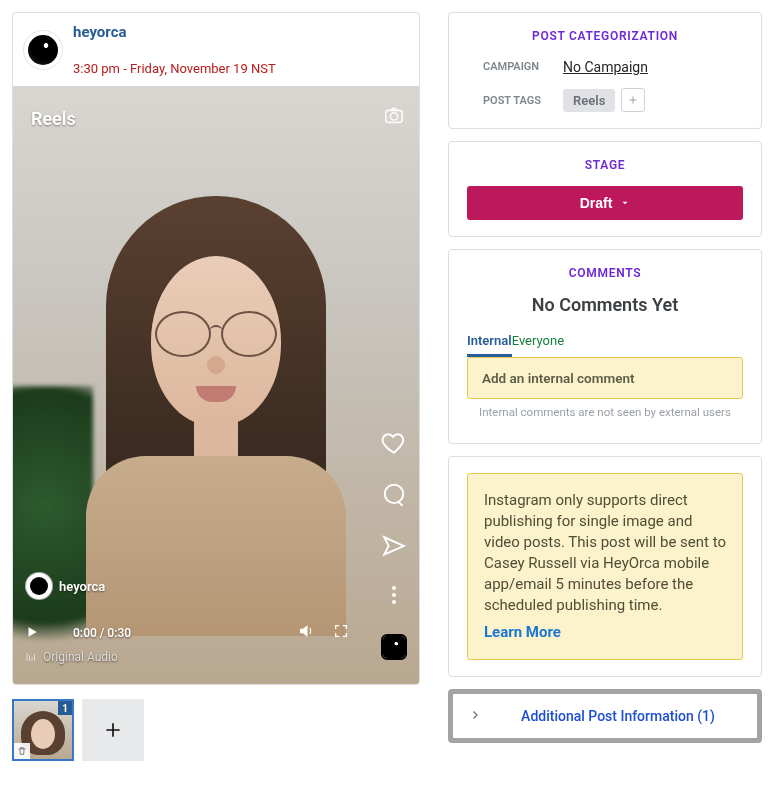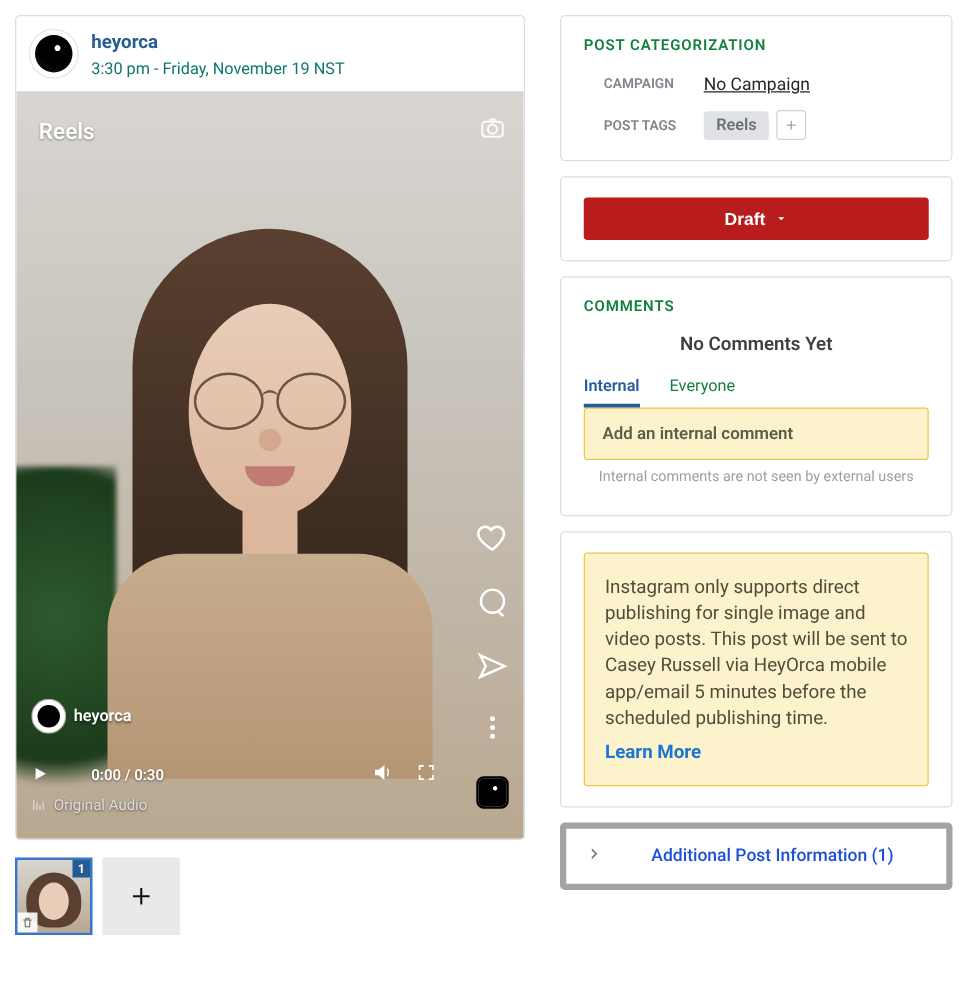--- a/index.html
+++ b/index.html
@@ -6,21 +6,21 @@
   body { font-family: -apple-system, BlinkMacSystemFont, "Segoe UI", Roboto, Helvetica, Arial, sans-serif; background: #fff; color: #262626; }
   .workspace { display: flex; gap: 28px; padding: 12px; }
   .left { width: 408px; }
   .right { flex: 1; }
 
   .post-card { border: 1px solid #dadde2; border-radius: 4px; background: #fff; overflow: hidden; }
   .post-header { display: flex; align-items: center; padding: 10px 14px 10px 10px; gap: 10px; }
   .avatar-ring { width: 40px; height: 40px; border-radius: 50%; background: #fff; display:flex; align-items:center; justify-content:center; border: 1px solid #e6e6e6;}
   .avatar-inner { width: 30px; height: 30px; border-radius: 50%; background: radial-gradient(circle at 60% 35%, #fff 0%, #fff 8%, #000 10%, #000 55%, #262626 100%); }
   .handle { font-weight: 700; color: #265b94; font-size: 15px; }
-  .timestamp { color: #0f766e; font-size: 13px; margin-top: 6px; }
+  .timestamp { color: #b91c1c; font-size: 13px; margin-top: 20px; }
 
   .reel { position: relative; width: 100%; height: 598px; background: linear-gradient(180deg,#d9d6d1 0%, #c9c5bf 35%, #b9a890 100%); overflow:hidden; }
   .reel .bg-plant { position:absolute; left:-40px; top:300px; width:120px; height:300px; background: radial-gradient(circle at 60% 40%, #2e5a2e 0%, #1b3b1b 60%, transparent 70%); filter: blur(2px);}
   .reel .bg-wall { position:absolute; inset:0; }
   .reel-label { position:absolute; top:22px; left:18px; color:#fff; font-size:18px; font-weight:600; text-shadow: 0 1px 2px rgba(0,0,0,.4); }
   .camera-icon { position:absolute; top:18px; right:14px; color: rgba(255,255,255,.9);}
   .person { position:absolute; left:50%; top:110px; transform:translateX(-50%); width:260px;}
   .hair { position:absolute; top:0; left:50%; transform:translateX(-50%); width:220px; height:430px; border-radius:110px 110px 60px 60px; background: linear-gradient(180deg,#5a4030,#3b2b20 60%, #2a1e16); }
   .face { position:absolute; top:60px; left:50%; transform:translateX(-50%); width:130px; height:170px; border-radius:50% 50% 48% 48%; background: linear-gradient(180deg,#e9cdb8,#dcb79d); }
   .neck { position:absolute; top:220px; left:50%; transform:translateX(-50%); width:44px; height:50px; background:#dcb79d; }
@@ -50,30 +50,30 @@
   .thumbs { margin-top: 14px; display:flex; gap: 8px; }
   .thumb { width:62px; height:62px; border:2px solid #3876ca; position:relative; background: linear-gradient(180deg,#d9d6d1,#b9a890); overflow:hidden;}
   .thumb .tinyface { position:absolute; top:10px; left:50%; transform:translateX(-50%); width:44px; height:44px; }
   .thumb .tinyface .th { position:absolute; width:44px; height:44px; border-radius:50% 50% 40% 40%; background:#5a4030;}
   .thumb .tinyface .tf { position:absolute; top:8px; left:50%; transform:translateX(-50%); width:24px; height:30px; border-radius:50%; background:#e9cdb8;}
   .thumb .badge { position:absolute; top:0; right:0; width:14px; height:14px; background:#265b94; color:#fff; font-size:10px; font-weight:700; display:flex; align-items:center; justify-content:center;}
   .thumb .trash { position:absolute; bottom:0; left:0; width:16px; height:16px; background:rgba(255,255,255,.9); display:flex; align-items:center; justify-content:center;}
   .thumb-add { width:62px; height:62px; background:#e8e9eb; color:#111; display:flex; align-items:center; justify-content:center; cursor:pointer;}
 
   .panel { border:1px solid #dadde2; border-radius:4px; padding: 16px 18px; margin-bottom: 12px; background:#fff; }
-  .panel-title { font-size:12px; letter-spacing:.06em; color:#15803d; font-weight:600; margin-bottom: 14px; }
+  .panel-title { font-size:12px; letter-spacing:.06em; color:#6d28d9; font-weight:600; margin-bottom: 14px; text-align: center; }
   .kv { display:grid; grid-template-columns: 96px 1fr; align-items:center; row-gap:12px; }
   .kv .k { font-size:11px; color:#80868e; font-weight:600;margin-left:16px; }
   .link { text-decoration: underline; color:#262626; font-size:14px; }
   .tag-row { display:flex; gap:6px; align-items:center; }
   .tag { background:#e1e2e5; color:#6c7077; border-radius:3px; padding:4px 10px; font-size:13px; font-weight:600;}
   .tag-add { width:24px; height:24px; border:1px solid #cfd2d6; border-radius:3px; display:flex; align-items:center; justify-content:center; color:#9aa0a6; cursor:pointer;}
-  .stage-btn { width:100%; background:#b91c1c; color:#fff; border:none; border-radius:3px; padding:9px 0; font-size:14px; font-weight:600; display:flex; align-items:center; justify-content:center; gap:8px; cursor:pointer;}
-  .no-comments { text-align:center; font-size:15px; font-weight:600; color:#3c4043; margin: 12px 0 18px;}
-  .tabs { display:flex; gap:24px; font-size:13px; margin-bottom:0; }
+  .stage-btn { width:100%; background:#be185d; color:#fff; border:none; border-radius:3px; padding:9px 0; font-size:14px; font-weight:600; display:flex; align-items:center; justify-content:center; gap:8px; cursor:pointer;}
+  .no-comments { text-align:center; font-size:18px; font-weight:600; color:#3c4043; margin: 12px 0 18px;}
+  .tabs { display:flex; gap:0; font-size:13px; margin-bottom:0; }
   .tab { color:#15803d; cursor:pointer; padding-bottom:6px; }
   .tab.active { color:#275d9a; font-weight:600; border-bottom: 3px solid #275d9a; }
   .comment-box { border:1px solid #eac74a; background:#fcf3cd; border-radius:3px; padding:12px 14px; font-size:13.5px; font-weight:600; color:#5b5d46;}
   .hint { font-size:11.5px; color:#9aa0a6; text-align:center; margin-top:6px; }
   .notice { border:1px solid #eac74a; background:#fcf3cd; border-radius:3px; padding:16px; font-size:15px; color:#4e4f36; line-height:1.4;}
   .notice a { color:#1976d2; text-decoration:none; display:block; margin-top:6px; font-weight:700; cursor:pointer;}
   .accordion { border:5px solid #a3a3a3; border-radius:4px; padding: 14px 16px; display:flex; align-items:center; gap:14px; font-size:14px; color:#1d4ed8; cursor:pointer;}
   .accordion .chev { color:#6c7077; flex:0 0 auto;}
   .accordion .title { flex:1; text-align:center; font-weight:500;}
 </style>
@@ -206,20 +206,21 @@
           <span class="tag-add">
             <svg width="12" height="12" viewBox="0 0 24 24" stroke="#9aa0a6" stroke-width="2">
                 <path d="M12 5v14M5 12h14"></path>
               </svg>
           </span>
         </div>
       </div>
     </div>
 
     <div class="panel">
+      <div class="panel-title">STAGE</div>
       <button class="stage-btn">
         <span>Draft</span>
         <svg width="10" height="10" viewBox="0 0 24 24" fill="#fff">
             <path d="M6 9l6 6 6-6z"></path>
           </svg>
       </button>
     </div>
 
     <div class="panel" style="padding-bottom:24px;">
       <div class="panel-title">COMMENTS</div>

